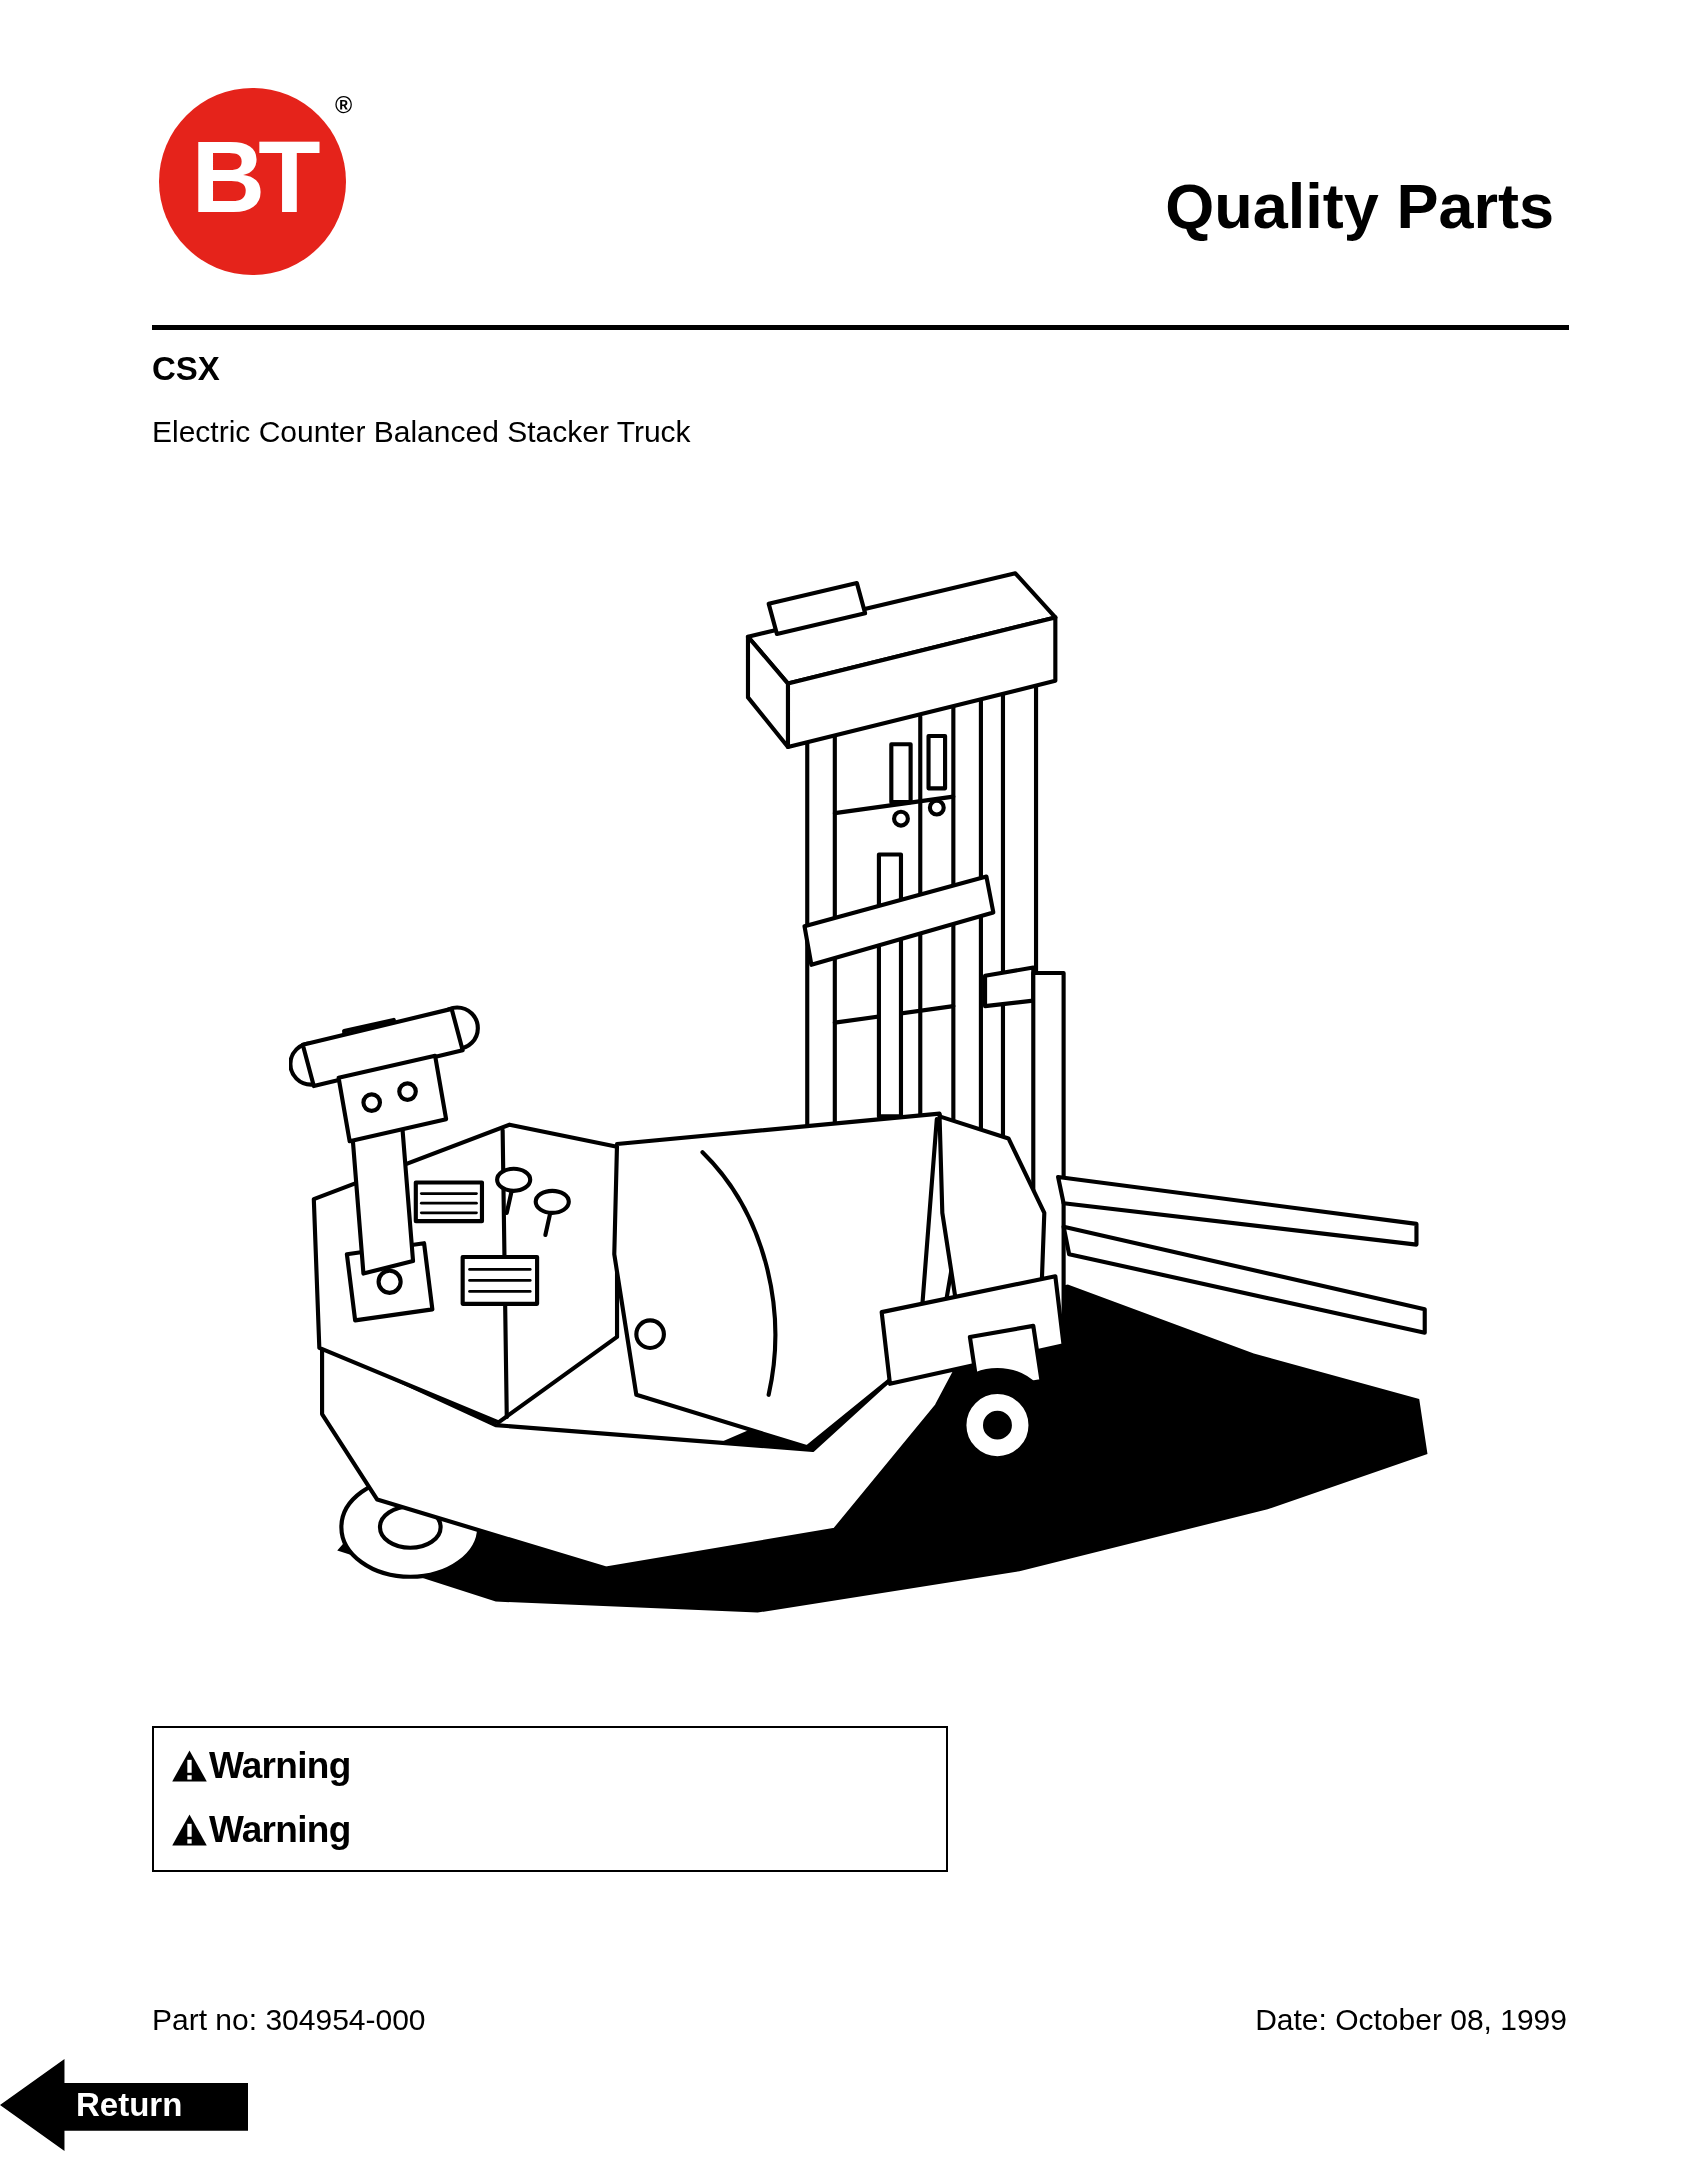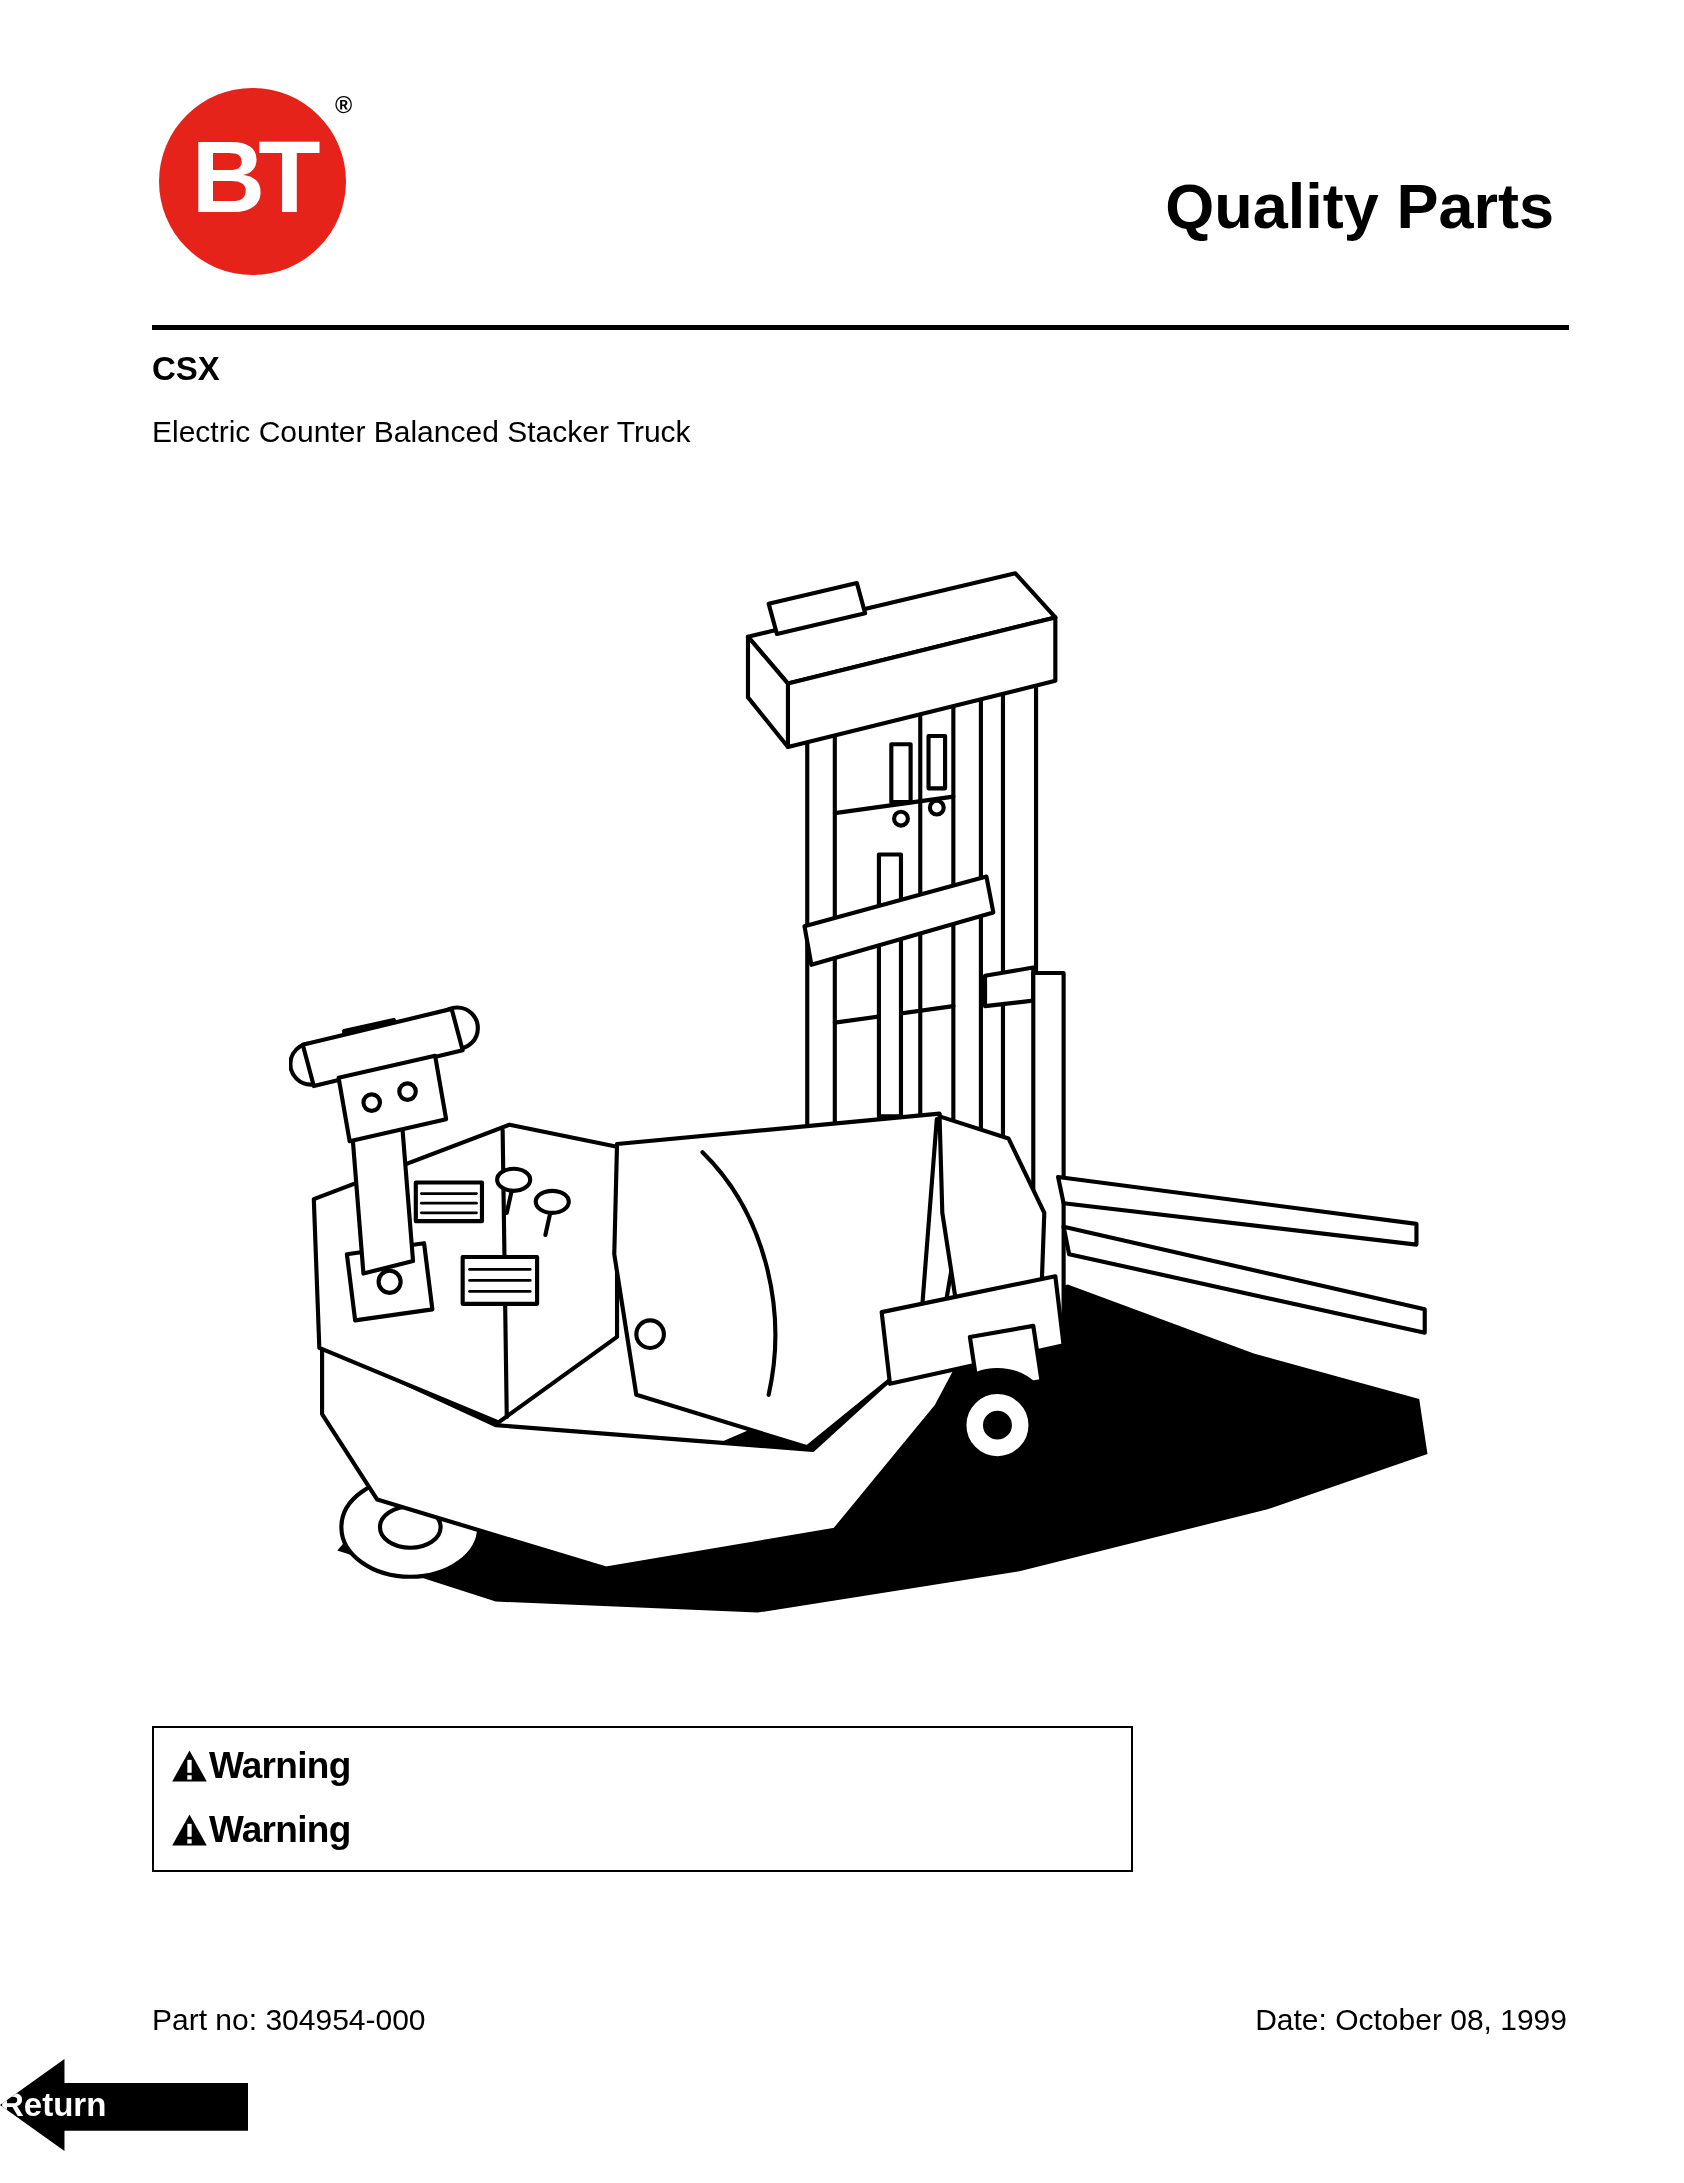--- a/index.html
+++ b/index.html
@@ -23,21 +23,21 @@
     font-size:63px;font-weight:bold;letter-spacing:0px;
   }
   .rule{position:absolute;left:152px;top:325px;width:1417px;height:4.8px;background:#000;}
   .model{position:absolute;left:152px;top:350px;margin:0;font-size:33px;font-weight:bold;}
   .desc{position:absolute;left:152px;top:415px;font-size:30px;}
   .serial{position:absolute;left:152px;top:456px;font-size:25px;}
   
   .illustration{position:absolute;left:289px;top:565px;width:1144px;height:1089px;}
   
   .warnbox{
-    position:absolute;left:152px;top:1726px;width:981px;box-sizing:border-box;
+    position:absolute;left:152px;top:1726px;width:796px;box-sizing:border-box;
     border:2.8px solid #000;padding:16.5px 20.7px 19.3px 16.5px;
     display:flex;flex-direction:column;gap:18px;background:#fff;
   }
   .warnrow{display:flex;gap:4.1px;}
   .warnlabel{width:215px;flex:0 0 215px;display:flex;align-items:center;gap:1.4px;}
   .warnrow:nth-child(2) .warnlabel{align-self:flex-start;margin-top:4.1px;}
   .warnword{font-size:37px;font-weight:bold;letter-spacing:-0.7px;}
   .tri{flex:0 0 auto;}
   .warntext{flex:1;margin:0;font-size:30px;line-height:1.3;text-align:justify;}
   .warntext b{font-weight:bold;}
@@ -45,21 +45,21 @@
   .footer{
     position:absolute;left:152px;right:117px;top:2003px;
     display:flex;justify-content:space-between;font-size:30px;
   }
   
   .return{
     position:absolute;left:0;top:2059px;width:248px;height:92px;background:#000;
     clip-path:polygon(0 50%, 26% 0, 26% 26%, 100% 26%, 100% 78%, 26% 78%, 26% 100%);
     display:flex;align-items:center;justify-content:flex-start;cursor:pointer;
   }
-  .return-label{color:#fff;font-size:33px;font-weight:bold;}
+  .return-label{color:#fff;font-size:33px;font-weight:bold;padding-left:76px;}
 </style>
 </head>
 <body>
 
 <div class="page">
 
   <div class="logo" style="background:#e5231b;">
     <span class="logo-text">BT</span>
   </div>
   <span class="reg">®</span>

